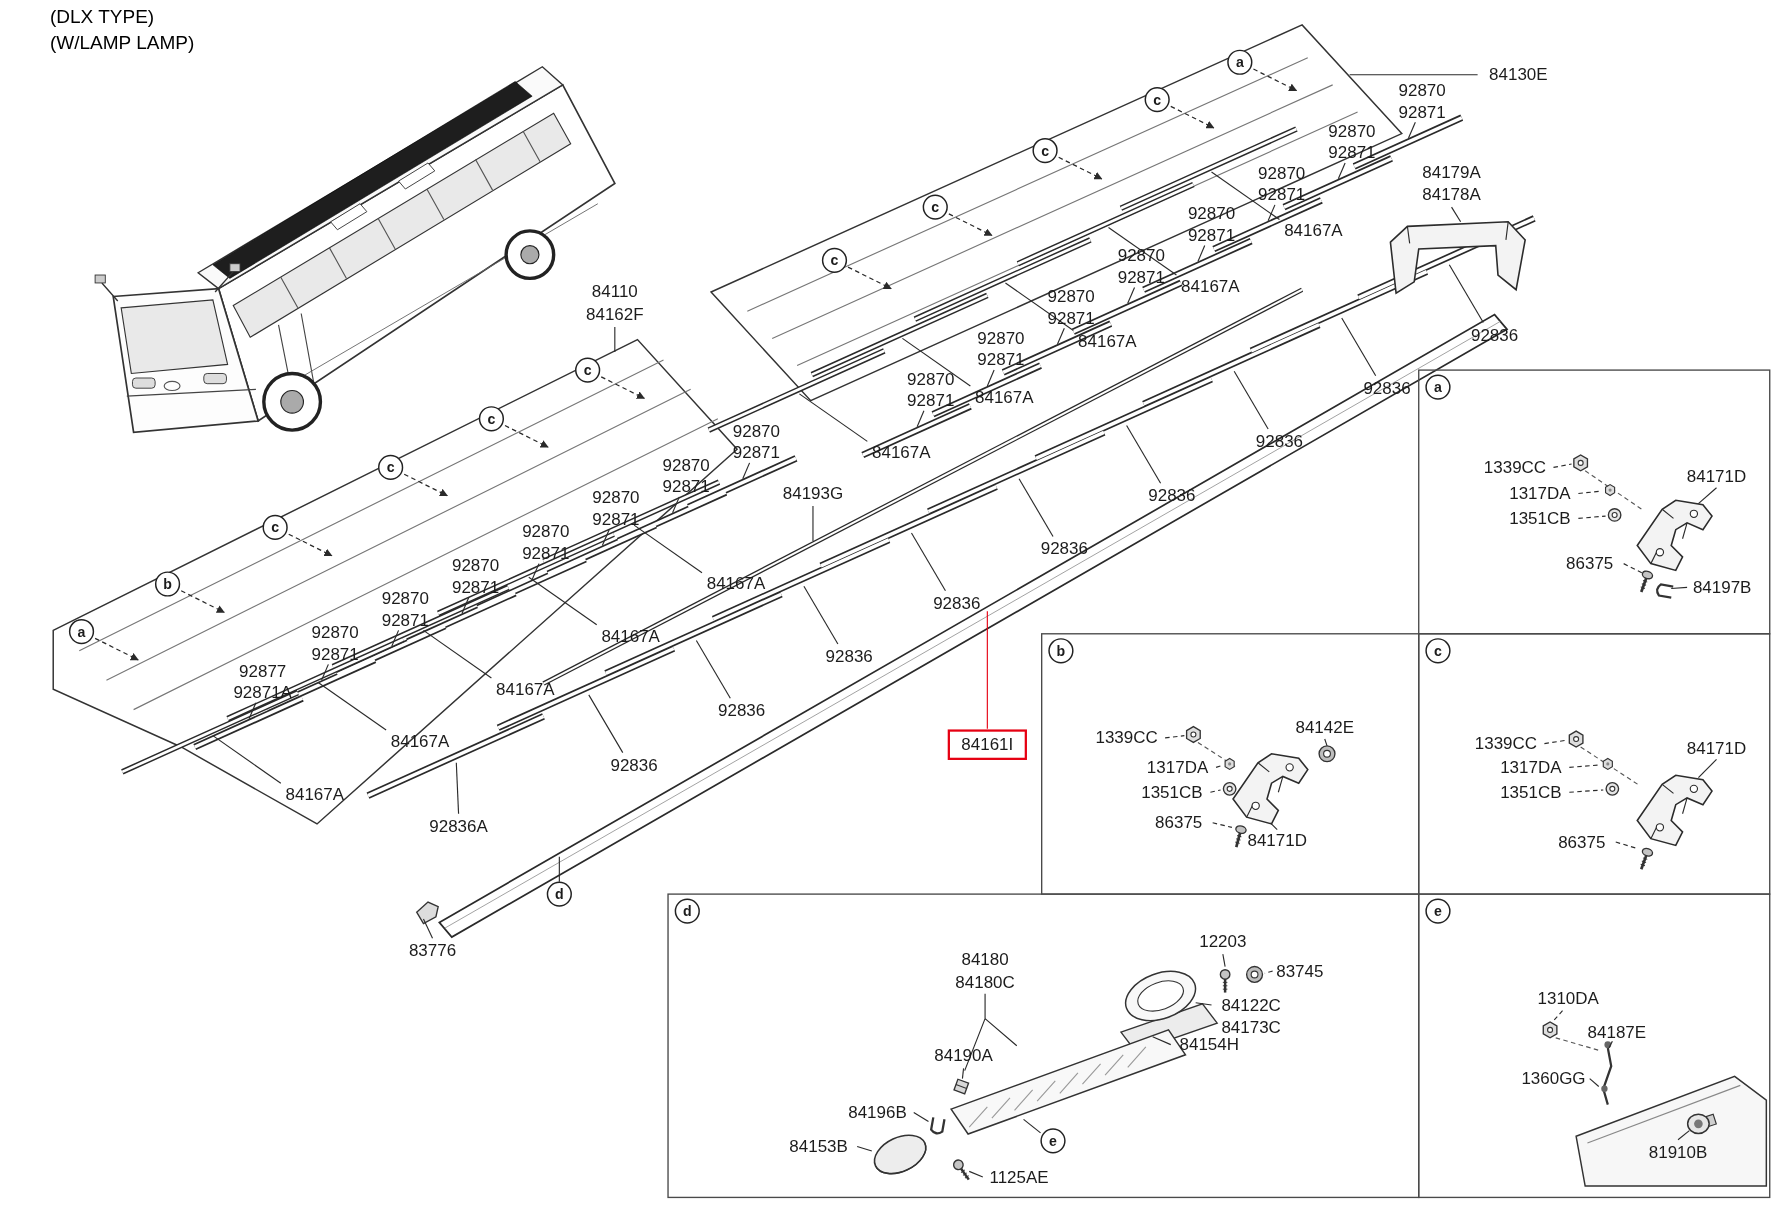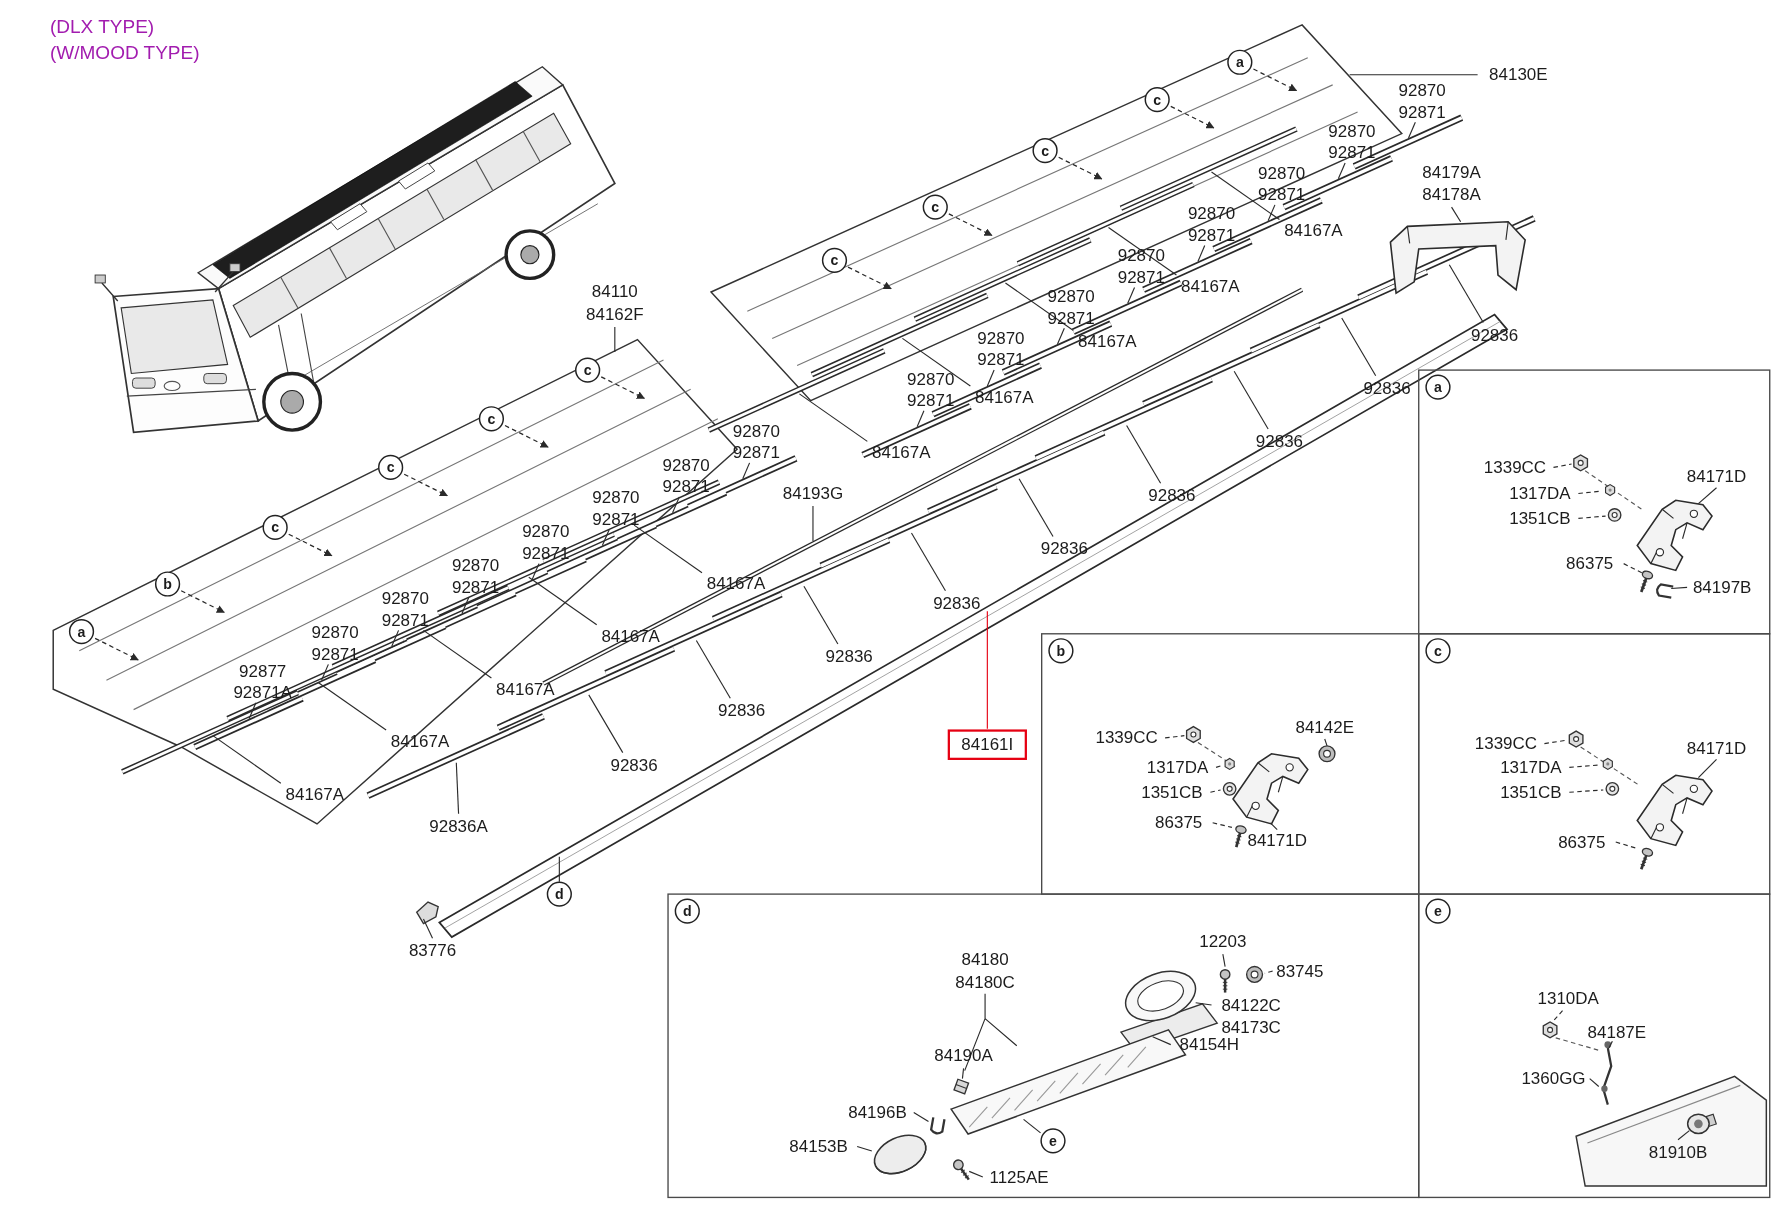--- a/index.html
+++ b/index.html
@@ -1,19 +1,19 @@
 <!DOCTYPE html>
 <html><head>
 <meta charset="utf-8">
 <style>
   html,body{margin:0;padding:0;background:#fff;}
   #stage{position:relative;width:1772px;height:1211px;background:#fff;overflow:hidden;
          font-family:"Liberation Sans",sans-serif;}
   #stage svg{position:absolute;left:0;top:0;}
-  #hdr{position:absolute;left:50px;top:14px;color:#a21caf;font-size:19px;line-height:26px;}
+  #hdr{position:absolute;left:50px;top:4px;color:#000000;font-size:19px;line-height:26px;}
   svg text{font-family:"Liberation Sans",sans-serif;fill:#1c1c1c;}
   svg text.lb{font-size:15px;}
   svg text.cl{font-size:12.5px;font-weight:bold;}
 </style>
 </head>
 <body>
 
 <div id="stage">
   <svg id="dg" width="1772" height="1211" viewBox="0 0 1565 1070" preserveAspectRatio="none">
     <defs>
@@ -402,15 +402,15 @@
         <text x="900" y="1040" class="lb" text-anchor="middle" dominant-baseline="central">1125AE</text>
         <text x="1385" y="882" class="lb" text-anchor="middle" dominant-baseline="central">1310DA</text>
         <text x="1428" y="912" class="lb" text-anchor="middle" dominant-baseline="central">84187E</text>
         <text x="1372" y="953" class="lb" text-anchor="middle" dominant-baseline="central">1360GG</text>
         <text x="1482" y="1018" class="lb" text-anchor="middle" dominant-baseline="central">81910B</text>
       </g>
   </svg>
 
   <div id="hdr">
     <div>(DLX TYPE)</div>
-    <div>(W/MOOD TYPE)</div>
+    <div>(W/LAMP LAMP)</div>
   </div>
 </div>
 
 </body></html>

